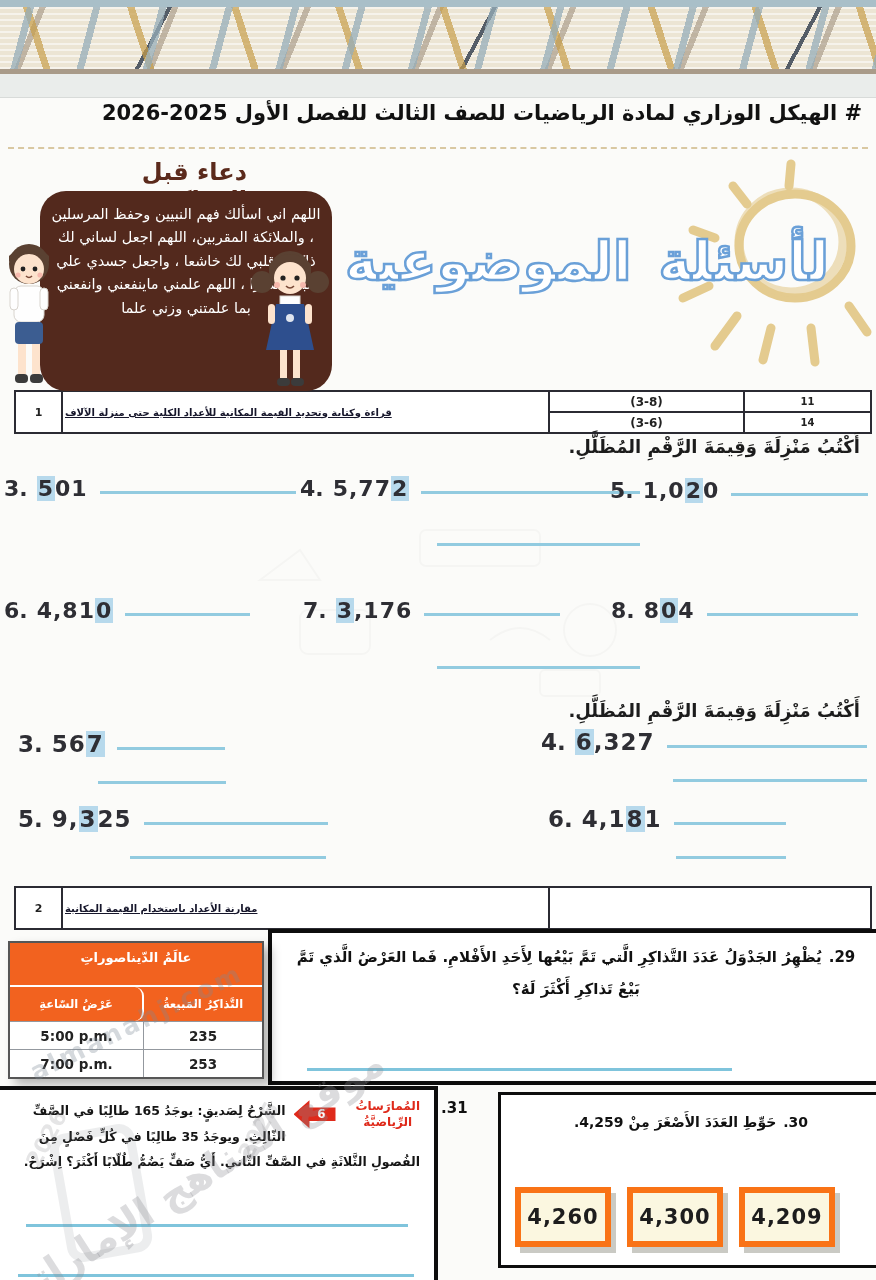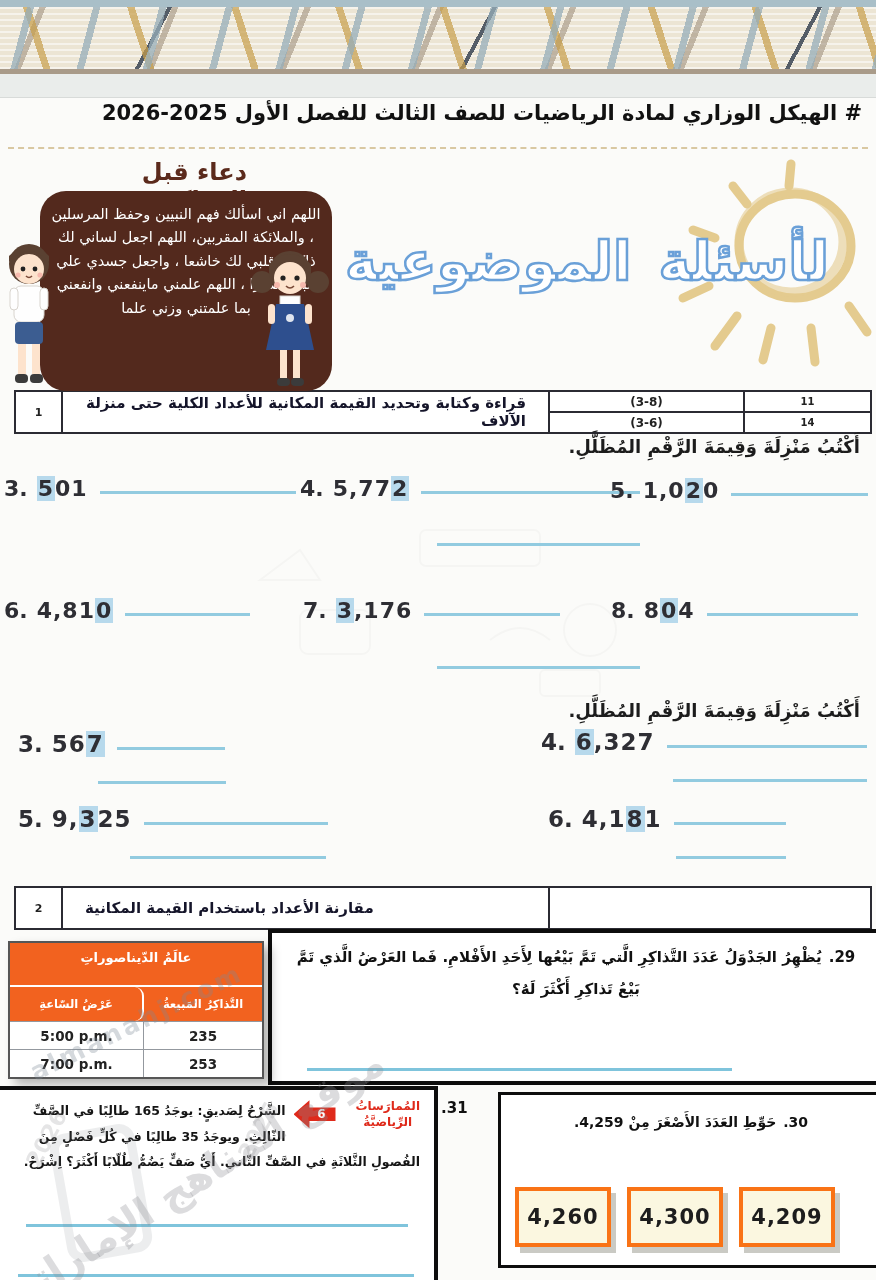--- a/index.html
+++ b/index.html
@@ -35,21 +35,21 @@
   .kid{position:absolute;z-index:3;}
   
   .sun{position:absolute;right:-15px;top:146px;width:228px;height:250px;z-index:1;}
   .banner{position:absolute;left:322px;right:24px;top:230px;z-index:2;direction:rtl;text-align:center;
     font-size:54px;font-weight:bold;color:#ffffff;letter-spacing:2px;word-spacing:8px;
     -webkit-text-stroke:2.5px #6aa0d8;text-shadow:0 0 1px #6aa0d8;}
   
   .std{position:absolute;left:14px;width:858px;height:44px;border:2px solid #2b2b33;background:#fff;display:flex;font-weight:bold;}
   .std-num{flex:0 0 47px;border-right:2px solid #2b2b33;display:flex;align-items:center;justify-content:center;font-size:11px;}
   .std-desc{flex:0 0 487px;border-right:2px solid #2b2b33;display:flex;align-items:center;justify-content:flex-start;
-    padding:0 22px;font-size:15px;color:#15152a;}
+    padding:0 2px;font-size:10px;color:#15152a;text-decoration:underline;}
   .std-right{flex:1;display:flex;flex-direction:column;}
   .std-sub{flex:1;display:flex;}
   .std-sub + .std-sub{border-top:2px solid #2b2b33;}
   .std-range{flex:0 0 195px;border-right:2px solid #2b2b33;display:flex;align-items:center;justify-content:center;font-size:12px;}
   .std-count{flex:1;display:flex;align-items:center;justify-content:center;font-size:10px;}
   
   .instr{position:absolute;right:16px;direction:rtl;font-size:18px;font-weight:bold;color:#1c1c1c;}
   .item{position:absolute;display:flex;align-items:flex-end;direction:ltr;color:#2e2e34;font-weight:bold;}
   .item .qn{margin-right:9px;}
   .item .val{letter-spacing:1px;}
@@ -68,21 +68,21 @@
     box-shadow:7px 6px 10px rgba(0,0,0,.28);font-weight:bold;}
   .dino-title{background:#f2621f;color:#fff;text-align:center;font-size:13px;height:44px;line-height:30px;border-bottom:2px solid #fff;direction:rtl;}
   .dino-head{display:flex;background:#f2621f;color:#fff;font-size:11.5px;height:34px;direction:ltr;}
   .dino-head div{display:flex;align-items:center;justify-content:center;direction:rtl;border-radius:9px;}
   .dino-row{display:flex;height:28px;font-size:13.5px;border-top:1px solid #93989e;color:#222;direction:ltr;}
   .dino-row div{display:flex;align-items:center;justify-content:center;}
   .colA{flex:0 0 134px;border-right:1px solid #93989e;}
   .dino-head .colA{border-right:2px solid #fff;}
   .colB{flex:1;}
   
-  .opt{position:absolute;width:96px;height:60px;background:#fbf7e0;border:4px solid #f97316;
+  .opt{position:absolute;width:96px;height:60px;background:#fbf7e0;border:6px solid #f97316;
     box-shadow:5px 6px 0 rgba(158,158,148,.55);display:flex;align-items:center;justify-content:center;
     font-size:21px;font-weight:bold;color:#1d1d1d;letter-spacing:1px;}
   
   .q31-content{direction:rtl;font-size:12.5px;font-weight:bold;line-height:2.05;color:#151515;}
   .badge{float:right;display:flex;align-items:center;gap:20px;margin:0 0 4px 8px;}
   .badge-label{color:#df2a1b;font-size:12px;text-align:center;line-height:1.35;}
   .arrow{position:relative;width:42px;height:28px;background:#df2a1b;
     clip-path:polygon(0 50%,38% 0,38% 26%,100% 26%,100% 74%,38% 74%,38% 100%);}
   .arrow span{position:absolute;left:14px;top:50%;transform:translateY(-50%);width:28px;text-align:center;
     color:#fff;font-size:12px;font-weight:bold;}

